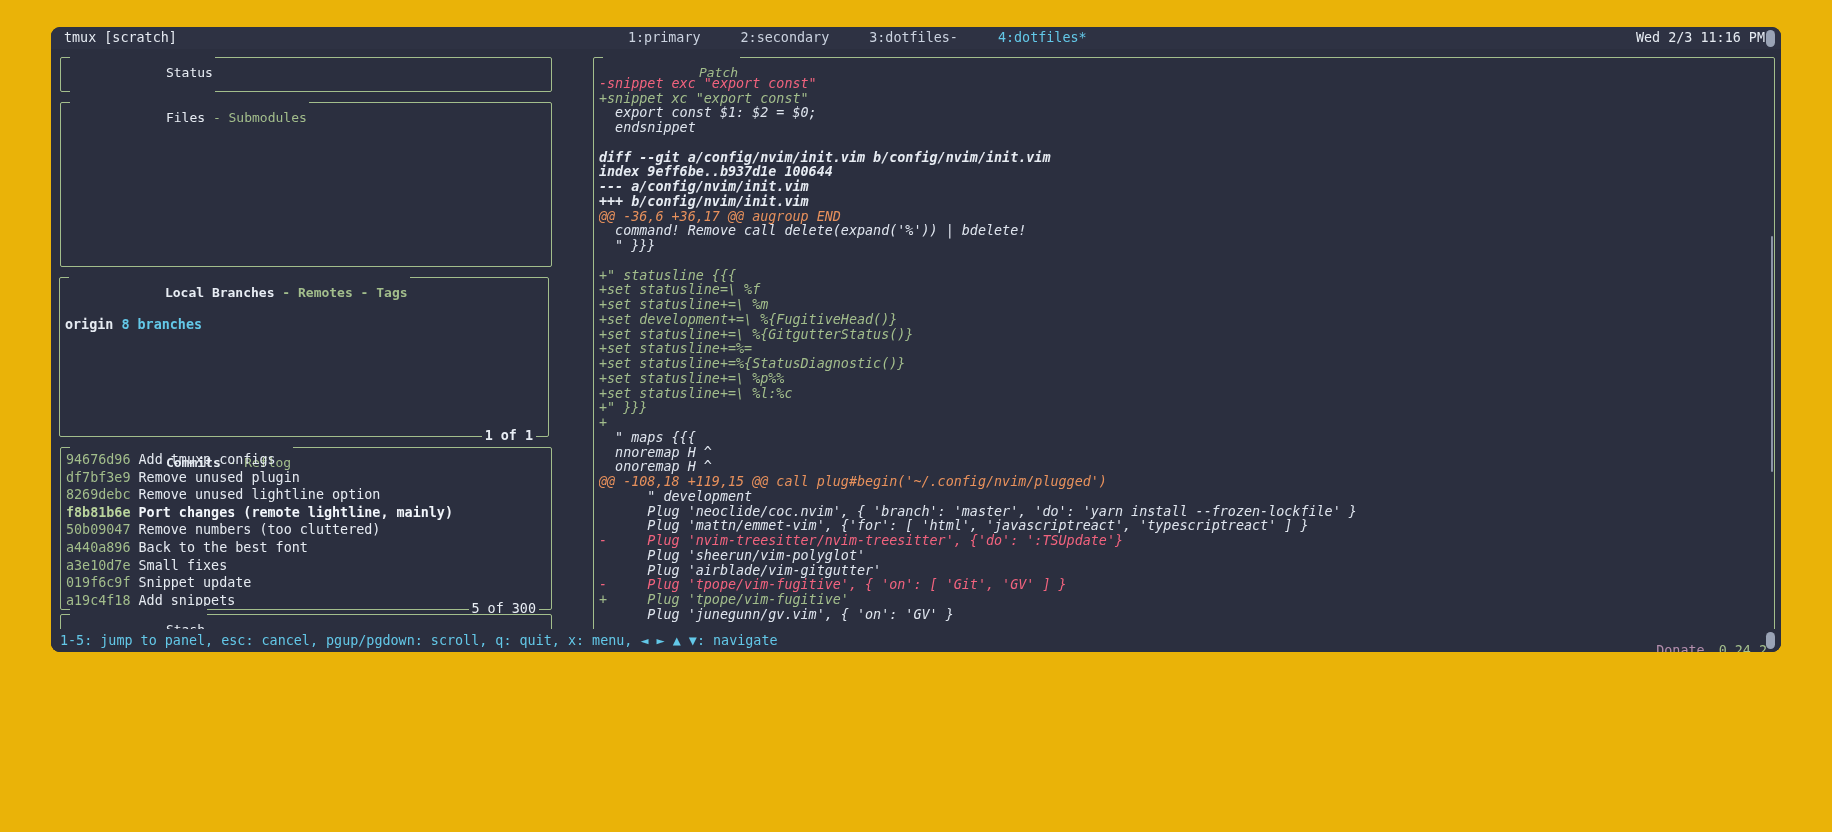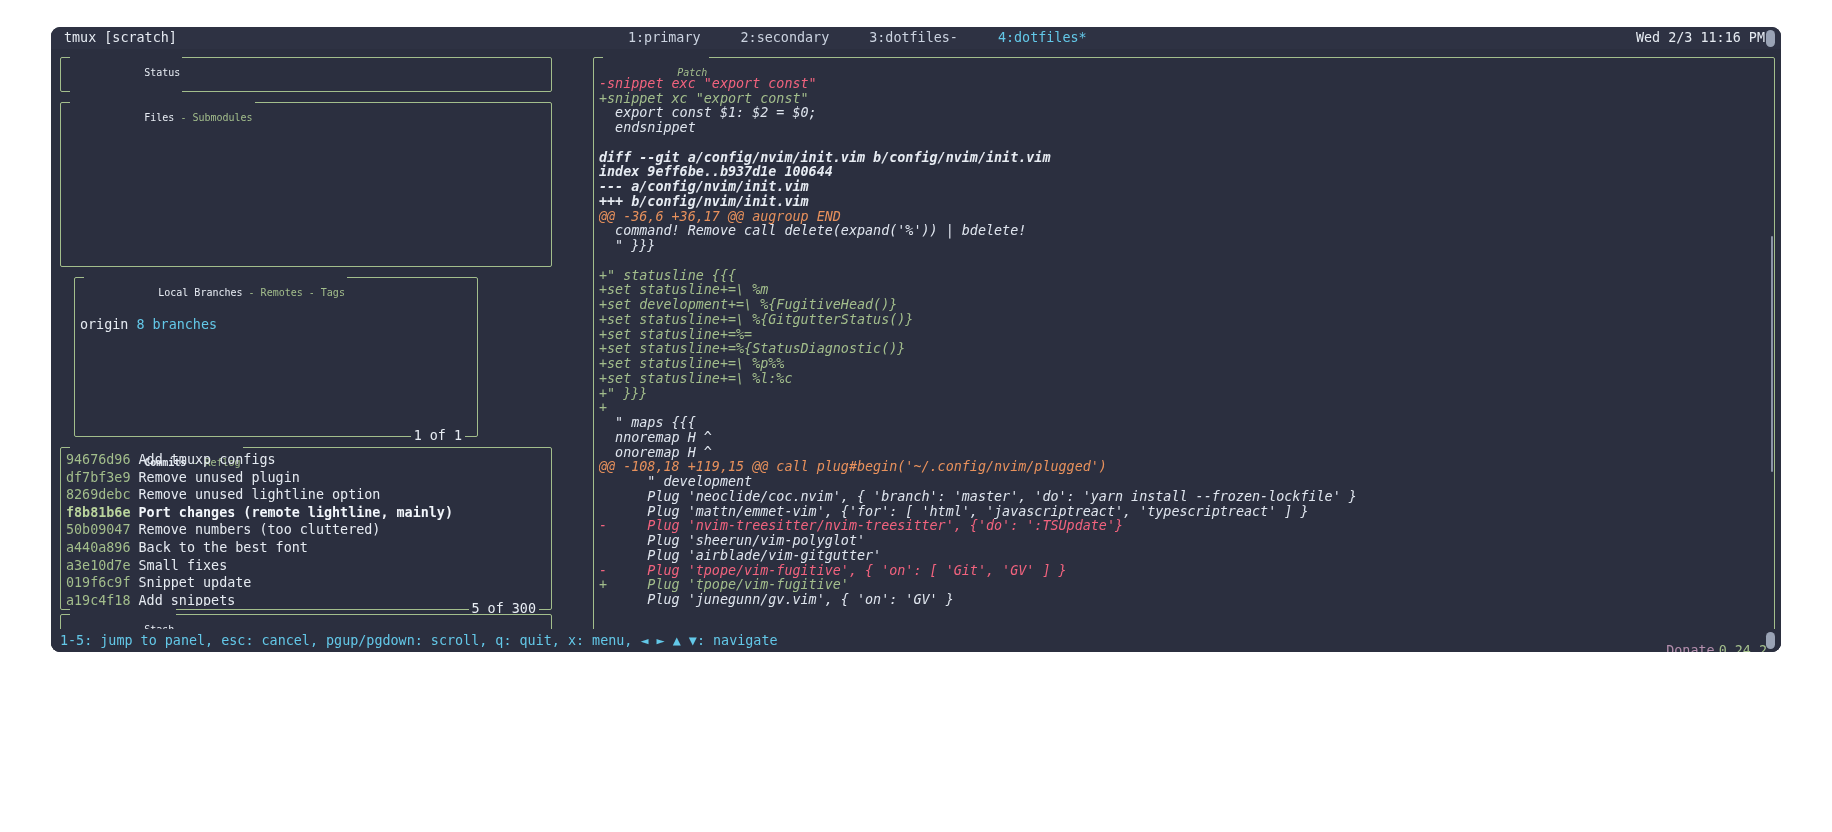--- a/index.html
+++ b/index.html
@@ -12,21 +12,21 @@
   body {
     font-family: "DejaVu Sans Mono", "Liberation Mono", monospace;
     font-size: 13.4px;
     line-height: 17.6px;
     -webkit-font-smoothing: antialiased;
   }
   .screen {
     position: absolute;
     left: 0; top: 0;
     width: 1832px; height: 832px;
-    background: #ffffff;
+    background: #eab308;
   }
   
   .term {
     position: absolute;
     left: 51px; top: 27px;
     width: 1730px; height: 625px;
     background: #2b2f3f;
     border-radius: 9px;
     overflow: hidden;
   }
@@ -74,21 +74,21 @@
     box-sizing: border-box;
     border: 1px solid #a3be8c;
     border-radius: 2px;
   }
   .panel-title {
     position: absolute;
     top: -9px; left: 9px;
     background: #2b2f3f;
     padding: 0 2px;
     white-space: pre;
-    font-size: 10px;
+    font-size: 13px;
     line-height: 16px;
   }
   .t-white { color: #e8edf4; }
   .t-green { color: #a3be8c; }
   .panel-count {
     position: absolute;
     bottom: -9px; right: 12px;
     background: #2b2f3f;
     padding: 0 3px;
     color: #e8edf4;
@@ -124,21 +124,21 @@
     position: absolute;
     left: 0; bottom: 0;
     width: 1730px; height: 23px;
     background: #2b2f3f;
     display: flex; align-items: center;
     white-space: pre;
   }
   .cmdbar .keys { padding-left: 9px; color: #63c8e8; }
   .cmdbar .right {
     position: absolute; right: 14px;
-    display: flex; align-items: center; gap: 4px; margin-top: 20px;
+    display: flex; align-items: center; gap: 14px; margin-top: 20px;
   }
   .donate { color: #b48ead; text-decoration: underline; }
   .ver { color: #a3be8c; }
 
   
   .pill {
     position: absolute;
     width: 9px; height: 17px;
     background: #9aa3b5;
     border-radius: 5px;
@@ -187,21 +187,21 @@
           </div>
         </div>
 
         <div class="panel" style="left:7px; top:53px; width:492px; height:165px;">
           <div class="panel-title">
             <span class="t-white">Files</span><span class="t-green"> - Submodules</span>
           </div>
           <div class="panel-body"></div>
         </div>
 
-        <div class="panel" style="left:21px; top:228px; width:404px; height:160px;">
+        <div class="panel" style="left:6px; top:228px; width:490px; height:160px;font-weight:bold;">
           <div class="panel-title">
             <span class="t-white">Local Branches</span><span class="t-green"> - Remotes - Tags</span>
           </div>
           <div class="panel-count">1 of 1</div>
           <div class="panel-body">
             <div class="row"><span class="c-white">origin</span><span class="c-white"> </span><span class="c-cyan">8 branches</span></div>
           </div>
         </div>
 
         <div class="panel" style="left:7px; top:398px; width:492px; height:163px;">
@@ -234,20 +234,21 @@
               <div class="pl blank"> </div>
               <div class="pl hdr">diff --git a/config/nvim/init.vim b/config/nvim/init.vim</div>
               <div class="pl hdr">index 9eff6be..b937d1e 100644</div>
               <div class="pl hdr">--- a/config/nvim/init.vim</div>
               <div class="pl hdr">+++ b/config/nvim/init.vim</div>
               <div class="pl hunk">@@ -36,6 +36,17 @@ augroup END</div>
               <div class="pl ctx">  command! Remove call delete(expand('%')) | bdelete!</div>
               <div class="pl ctx">  " }}}</div>
               <div class="pl blank"> </div>
               <div class="pl add">+" statusline {{{</div>
+              <div class="pl add">+set statusline=\ %f</div>
               <div class="pl add">+set statusline+=\ %m</div>
               <div class="pl add">+set development+=\ %{FugitiveHead()}</div>
               <div class="pl add">+set statusline+=\ %{GitgutterStatus()}</div>
               <div class="pl add">+set statusline+=%=</div>
               <div class="pl add">+set statusline+=%{StatusDiagnostic()}</div>
               <div class="pl add">+set statusline+=\ %p%%</div>
               <div class="pl add">+set statusline+=\ %l:%c</div>
               <div class="pl add">+" }}}</div>
               <div class="pl add">+</div>
               <div class="pl ctx">  " maps {{{</div>

